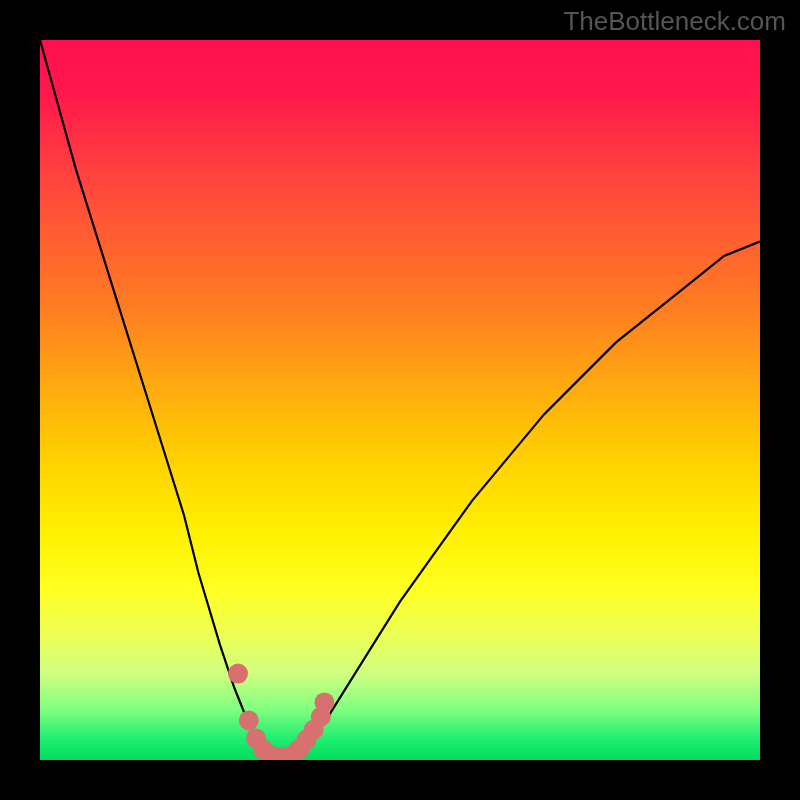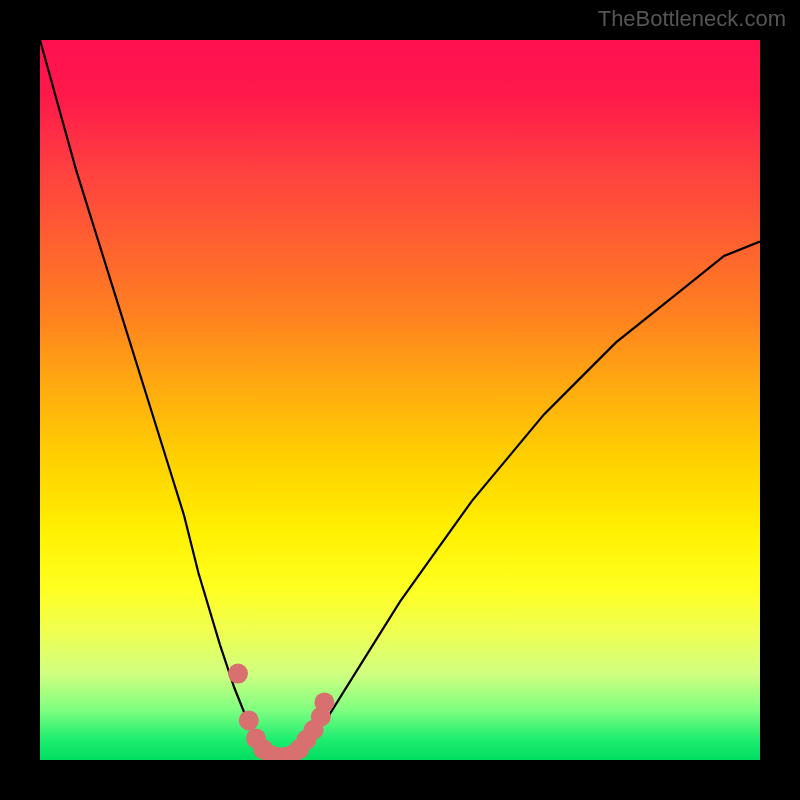--- a/index.html
+++ b/index.html
@@ -15,21 +15,21 @@
     position: relative;
     width: 800px;
     height: 800px;
     background: #000;
   }
   .watermark {
     position: absolute;
     top: 6px;
     right: 14px;
     color: #555;
-    font-size: 22px;
+    font-size: 26px;
     font-weight: 500;
     z-index: 10;
   }
   .plot-area {
     position: absolute;
     left: 40px;
     top: 40px;
     width: 720px;
     height: 720px;
     background: linear-gradient(to bottom,

